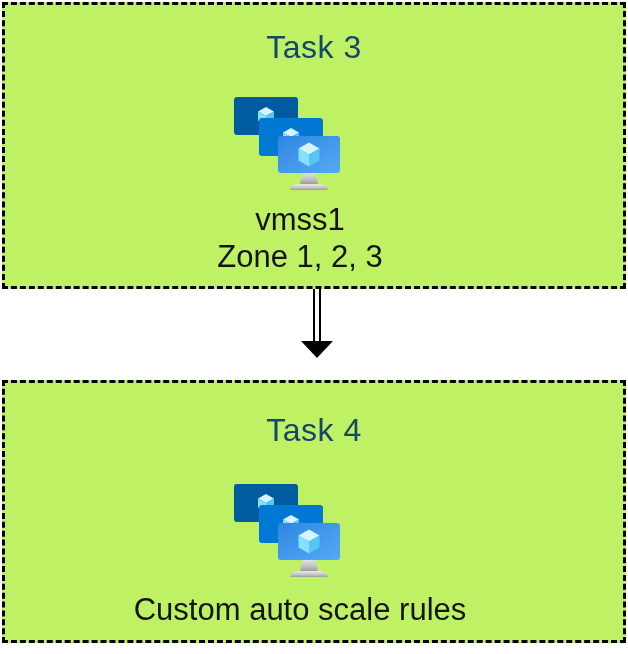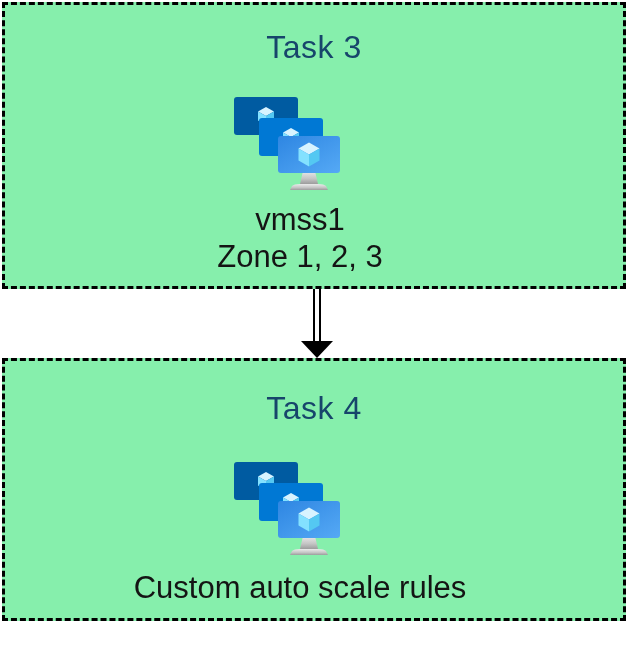--- a/index.html
+++ b/index.html
@@ -7,24 +7,24 @@
     width: 628px; height: 654px; position: relative;
     font-family: "Liberation Sans", sans-serif;
     overflow: hidden;
   }
   .task-box {
     position: absolute;
     left: 2px;
     width: 624px;
     box-sizing: border-box;
     border: 3px dashed #000000;
-    background: #86efac;
+    background: #bef264;
   }
   #box-task3 { top: 2px; height: 287px; }
-  #box-task4 { top: 358px; height: 263px; }
+  #box-task4 { top: 380px; height: 263px; }
   .box-title {
     position: absolute;
     left: 0; width: 100%;
     text-align: center;
     font-size: 32px;
     font-weight: 400;
     color: #17456b;
     letter-spacing: 0.5px;
   }
   #box-task3 .box-title { top: 24px; }

